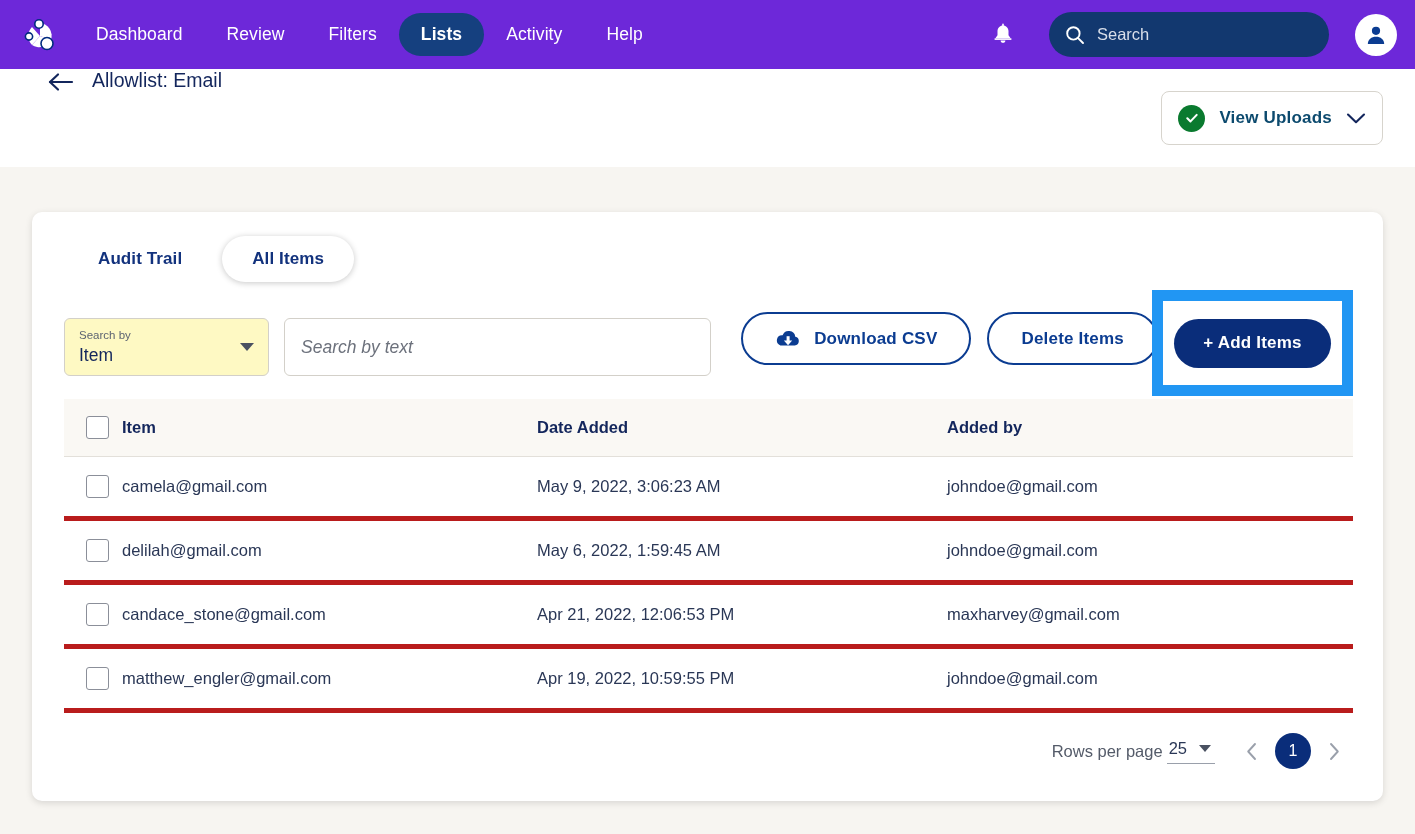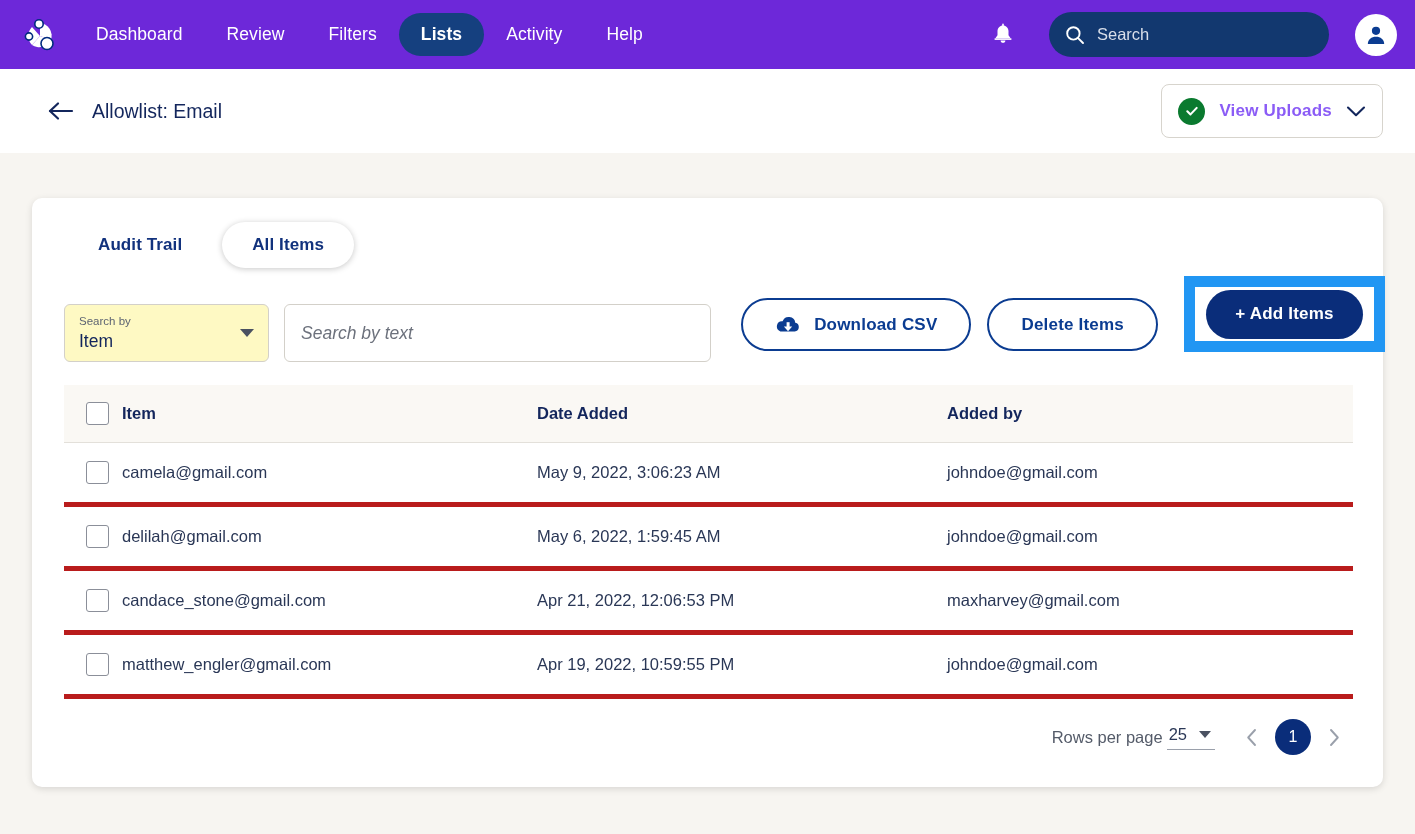--- a/index.html
+++ b/index.html
@@ -87,24 +87,24 @@
     width: 42px; height: 42px;
     border-radius: 50%;
     background: #ffffff;
     margin-left: 14px;
     display: flex; align-items: center; justify-content: center;
     cursor: pointer;
   }
 
   
   .subheader {
-    height: 84px;
+    height: 98px;
     background: #ffffff;
     display: flex;
-    align-items: center;
+    align-items: flex-start;
     padding: 0 32px 0 48px;
     position: relative;
   }
   .back-arrow {
     width: 26px; height: 26px;
     display: flex; align-items: center; justify-content: center;
     cursor: pointer;
     margin-right: 18px;
   }
   .page-title {
@@ -130,21 +130,21 @@
   .check-circle {
     width: 27px; height: 27px;
     border-radius: 50%;
     background: #0a7a2f;
     display: flex; align-items: center; justify-content: center;
     flex: 0 0 auto;
   }
   .vu-label {
     font-size: 17px;
     font-weight: bold;
-    color: #8b5cf6;
+    color: #0c4a6e;
     letter-spacing: 0.2px;
   }
 
   
   .main {
     background: #f7f5f1;
     height: 667px;
     padding: 45px 0 0 0;
     position: relative;
   }
@@ -273,24 +273,24 @@
     align-items: center;
     justify-content: center;
     padding: 0 29px;
     cursor: pointer;
     border: none;
     letter-spacing: 0.2px;
     white-space: nowrap;
   }
   .highlight-box {
     position: absolute;
-    left: 1152px;
+    left: 1120px;
     top: 8px;
     width: 201px;
-    height: 76px;
+    height: 106px;
     background: #2196f3;
     padding: 11px;
     z-index: 5;
   }
   .highlight-inner {
     width: 100%; height: 100%;
     background: #ffffff;
     display: flex;
     align-items: center;
     justify-content: center;

